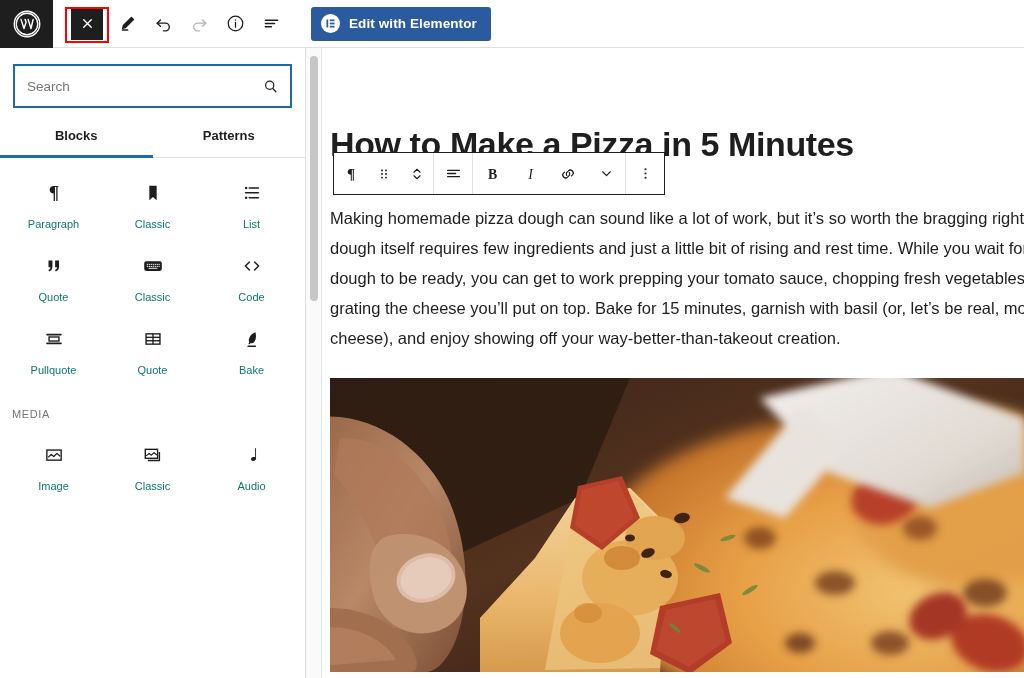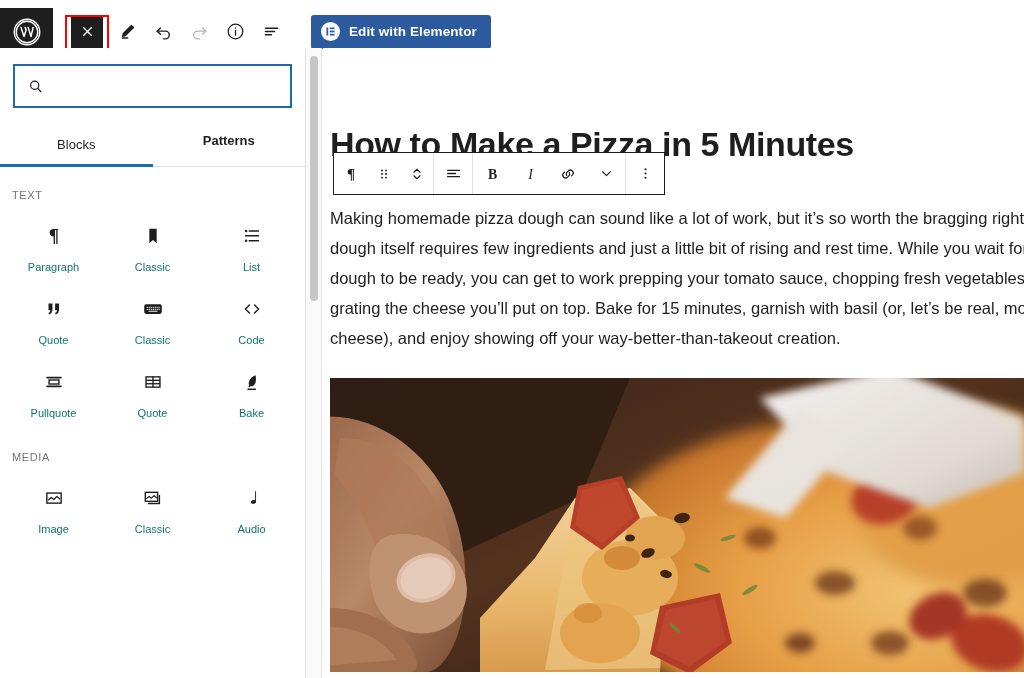--- a/index.html
+++ b/index.html
@@ -9,21 +9,21 @@
     background: #fff;
     font-family: "Liberation Sans", sans-serif;
     -webkit-font-smoothing: antialiased;
   }
   #app { position: relative; width: 1024px; height: 678px; overflow: hidden; background:#fff; }
 
   
   .header {
     position: absolute; top: 0; left: 0; width: 1024px; height: 48px;
     background: #fff; border-bottom: 1px solid #e0e0e0;
-    display: flex; align-items: center; margin-top: 8px;
+    display: flex; align-items: center;
   }
   .wp-logo-box {
     width: 53px; height: 48px; background: #1e1e1e;
     display: flex; align-items: center; justify-content: center;
     flex: 0 0 53px;
   }
   .wp-logo-box svg { display:block; }
 
   .header-tools { display: flex; align-items: center; height: 48px; }
 
@@ -113,21 +113,21 @@
     flex: 1;
     text-align: center;
     padding: 6px 0 14px 0;
     font-size: 13px;
     color: #1e1e1e;
     position: relative;
     background: transparent; border: none;
     font-family: "Liberation Sans", sans-serif;
     font-weight: bold;
   }
-  .tab.active { font-weight: normal; margin-top: 9px; }
+  .tab.active { font-weight: bold; }
   .tab.active::after {
     content: "";
     position: absolute; left: 0; right: 0; bottom: -1px;
     height: 3px; background: #1d6ca8;
   }
 
   .cat-label {
     font-size: 11px; color: #757575;
     letter-spacing: .6px;
     padding: 22px 0 0 12px;
@@ -292,39 +292,39 @@
         <span>Edit with Elementor</span>
       </button>
 
     </div>
   </div>
 
   <div class="inserter">
 
     <div class="search-wrap">
       <div class="search-box">
+        <input class="search-input" type="text" value="" placeholder="Search" style="">
         <span class="search-icon-btn">
           <svg width="19" height="19" viewBox="0 0 24 24" fill="none" stroke="#1e1e1e" stroke-width="1.55">
             <circle cx="11" cy="10.4" r="5.2"></circle>
             <path d="M14.9 14.5 L18.8 18.6" stroke-linecap="round"></path>
           </svg>
         </span>
       </div>
     </div>
 
     <div class="tabs">
       <button class="tab active">
         <span>Blocks</span>
       </button>
       <button class="tab">
         <span>Patterns</span>
       </button>
     </div>
 
-    <div class="cat-label">TEXT</div>
     <div class="block-grid">
 
       <button class="block-item">
         <span class="block-icon">
           <svg width="22" height="22" viewBox="0 0 24 24" fill="#1e1e1e">
             <text x="12" y="19" font-size="21" font-weight="bold" text-anchor="middle" font-family="Liberation Serif, serif">¶</text>
           </svg>
         </span>
         <span class="block-name">Paragraph</span>
       </button>

